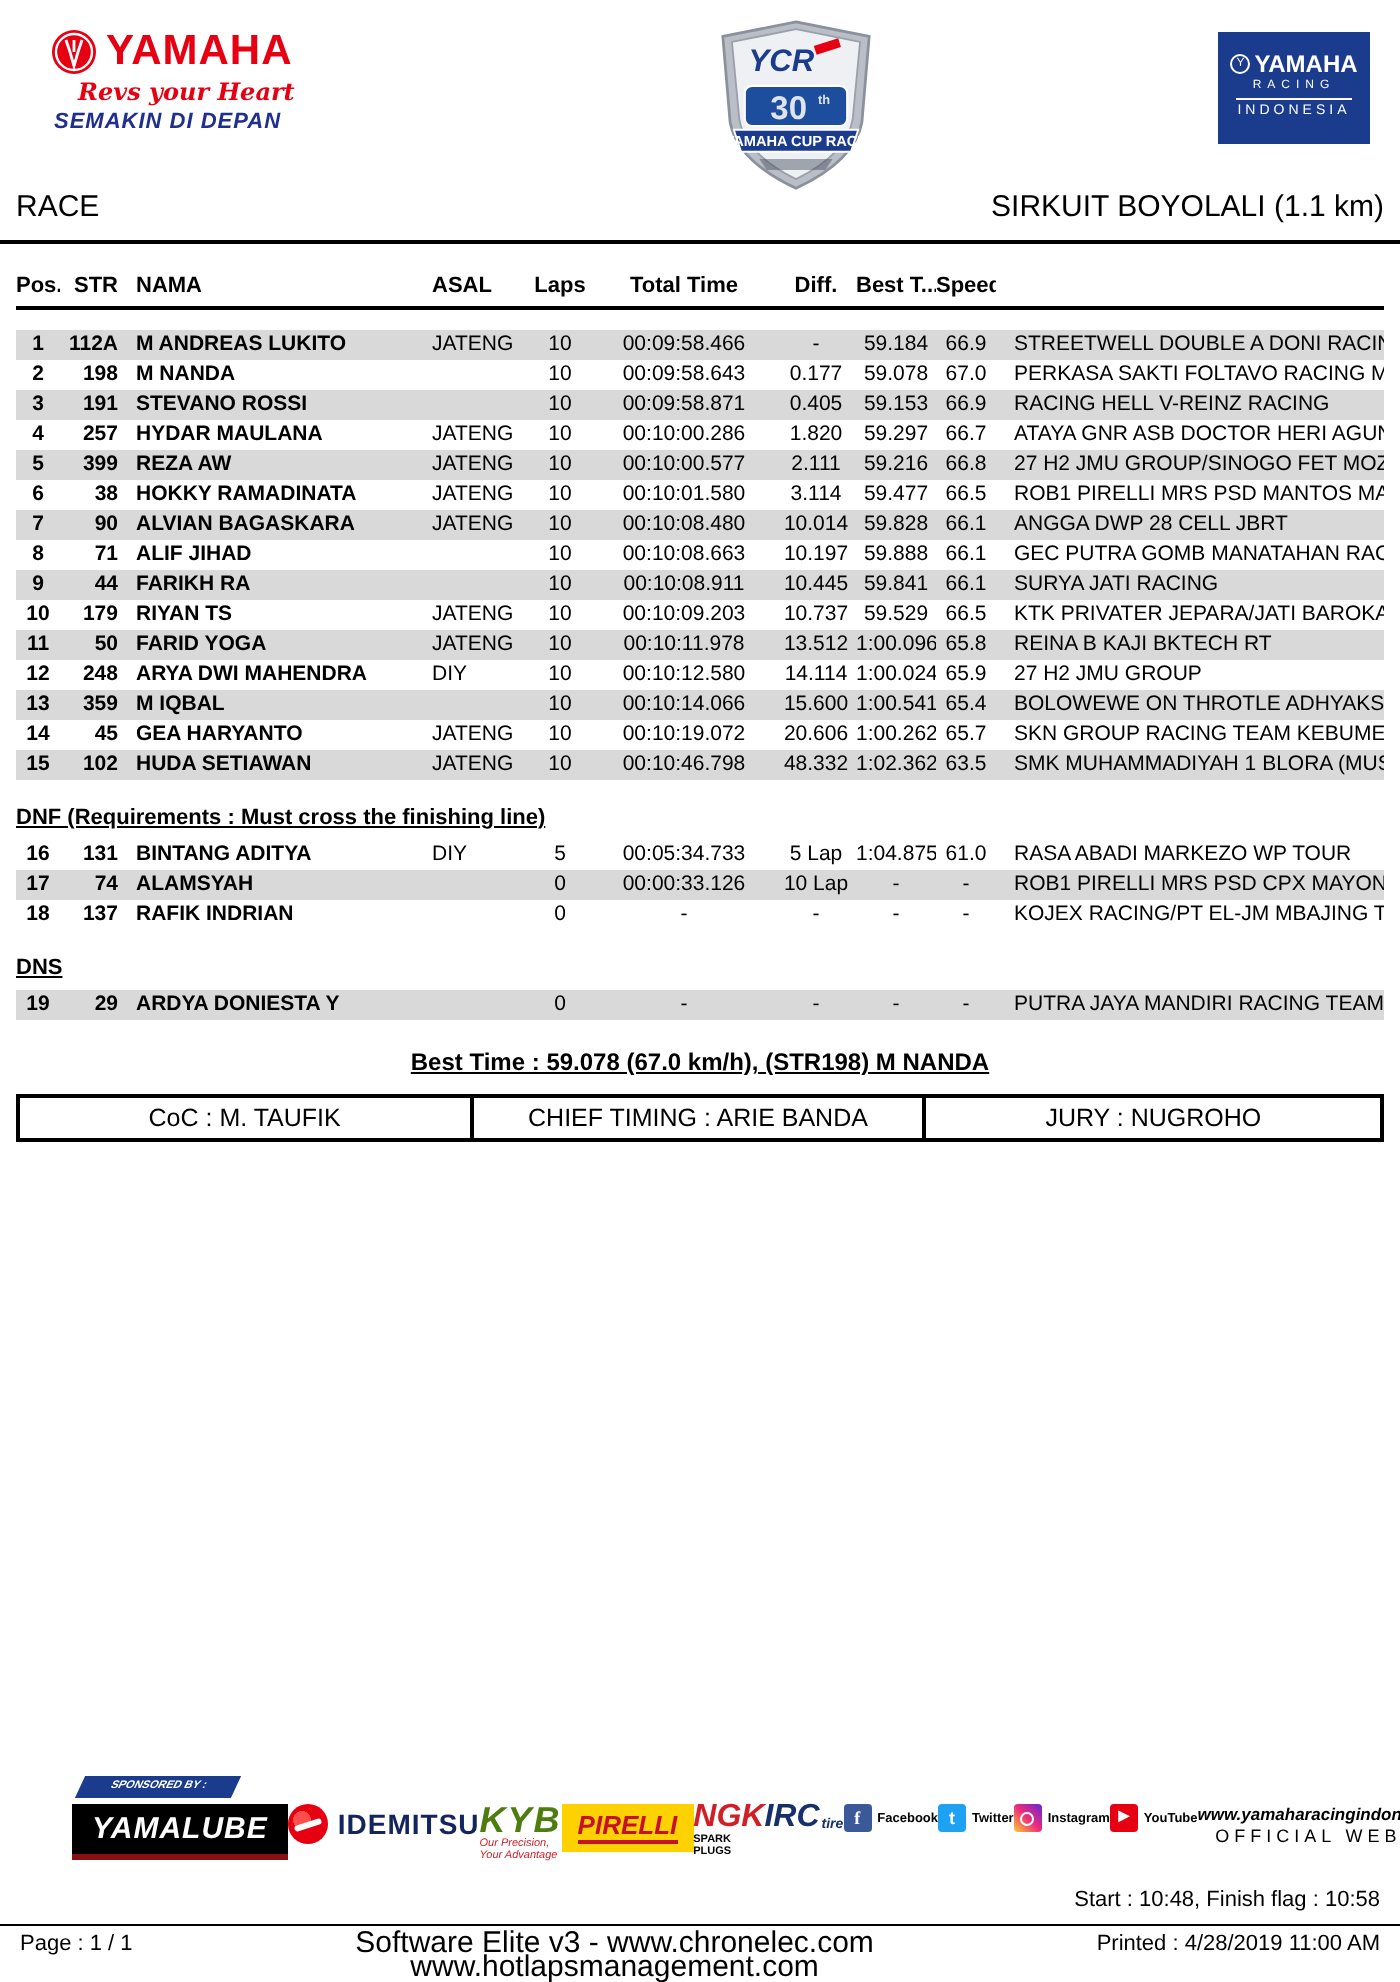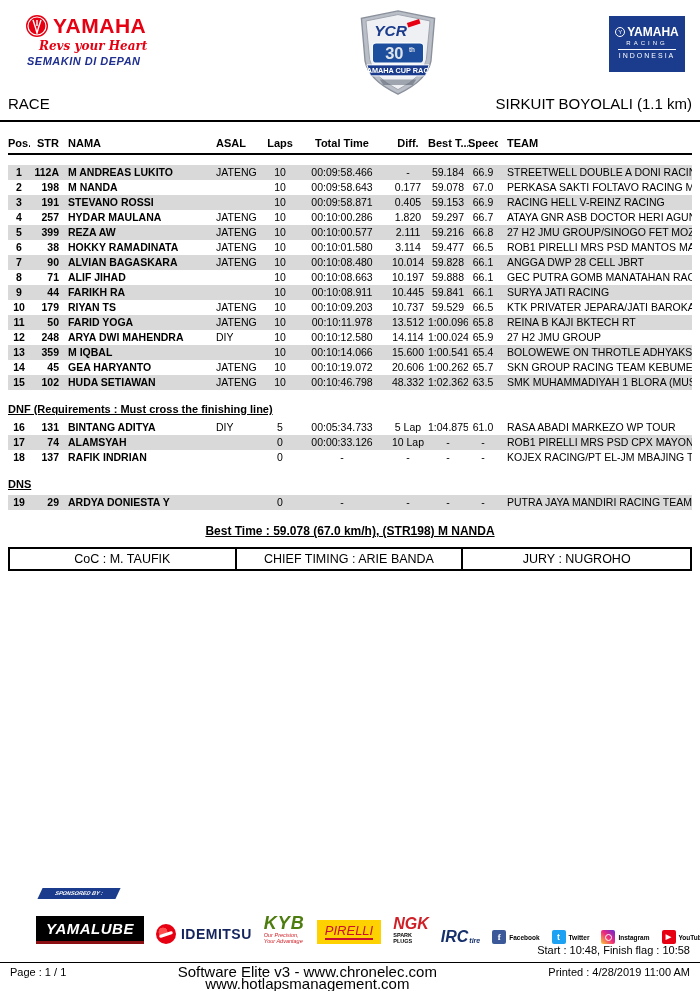--- a/index.html
+++ b/index.html
@@ -41,31 +41,31 @@
   .thead > div { font-weight:bold; }
   .section-label { font-size:11px; font-weight:bold; text-decoration:underline; margin:13px 0 3px 0; height:14px; }
   .best-time { text-align:center; font-size:12px; font-weight:bold; text-decoration:underline; margin-top:14px; }
   .officials { display:grid; grid-template-columns:1fr 1fr 1fr; border:2px solid #000; margin-top:9px; height:24px; }
   .officials > div { border-right:2px solid #000; text-align:center; font-size:12.5px; line-height:20px; }
   .officials > div:last-child { border-right:none; }
   
   .sponsors { position:absolute; left:8px; right:8px; top:884px; height:66px; }
   .ribbon { position:absolute; left:32px; top:4px; width:78px; height:11px; background:#1b3c8c; transform:skewX(-25deg); color:#fff; font-size:5.5px; line-height:11px; text-align:center; font-weight:bold; }
   .ribbon:after{ content:""; }
-  .sponsor-row { position:absolute; top:18px; left:0; right:0; height:42px; display:flex; align-items:flex-end; justify-content:space-between; padding:0 20px 0 28px;gap:12px; }
+  .sponsor-row { position:absolute; top:18px; left:0; right:0; height:42px; display:flex; align-items:flex-start; justify-content:space-between; padding:0 20px 0 28px; }
   .sp { display:flex; flex-direction:column; align-items:center; justify-content:center; }
   .yamalube-box { background:#000; color:#fff; font-weight:bold; font-style:italic; font-size:15px; padding:4px 10px; border-bottom:3px solid #8a0e12; letter-spacing:0.5px; }
   .idemitsu-wrap { flex-direction:row; gap:5px; }
   .idemitsu-mark { width:20px; height:20px; border-radius:50%; background:radial-gradient(circle at 35% 40%, #ff4d4d 0 25%, #e60012 26%); position:relative; }
   .idemitsu-mark:after { content:""; position:absolute; left:3px; top:9px; width:14px; height:3px; background:#fff; border-radius:2px; transform:rotate(-18deg); }
   .idemitsu-text { color:#14245c; font-weight:bold; font-size:14px; letter-spacing:0.5px; }
   .kyb-text { color:#4d7c0f; font-weight:bold; font-style:italic; font-size:18px; letter-spacing:1px; line-height:16px; }
   .kyb-sub { color:#d02027; font-size:5.5px; font-style:italic; margin-top:1px; }
   .pirelli-box { background:#fed100; padding:3px 8px 4px 8px; }
-  .pirelli-text { color:#c8102e; font-weight:normal; font-style:italic; font-size:13px; border-bottom:2px solid #c8102e; }
+  .pirelli-text { color:#c8102e; font-weight:bold; font-style:italic; font-size:13px; border-bottom:2px solid #c8102e; }
   .ngk-text { color:#d02027; font-weight:bold; font-style:italic; font-size:16px; line-height:14px; }
   .ngk-sub { font-size:5.5px; font-weight:bold; margin-top:1px; }
   .irc-wrap { flex-direction:row; align-items:flex-end; gap:1px; }
   .irc-text { color:#16306b; font-weight:bold; font-style:italic; font-size:16px; line-height:14px; }
   .irc-sub { color:#16306b; font-size:7px; font-style:italic; font-weight:bold; }
   .social { flex-direction:row; gap:3px; align-items:center; }
   .s-icon { width:14px; height:14px; border-radius:2px; color:#fff; font-size:9px; font-weight:bold; text-align:center; line-height:14px; }
   .s-label { font-size:6.5px; font-weight:bold; }
   .fb { background:#3b5998; font-family:"Liberation Serif", serif; }
   .tw { background:#1da1f2; }
@@ -139,21 +139,20 @@
     <div id="thead" class="row thead">
         <div class="col-pos">Pos.</div>
         <div class="col-str">STR</div>
         <div class="col-nama">NAMA</div>
         <div class="col-asal">ASAL</div>
         <div class="col-laps">Laps</div>
         <div class="col-total">Total Time</div>
         <div class="col-diff">Diff.</div>
         <div class="col-best">Best T...</div>
         <div class="col-speed">Speed</div>
-        <div class="col-team">TEAM</div>
       </div>
     <div id="rows-main">
         <div class="row shade">
           <div class="col-pos">1</div>
           <div class="col-str">112A</div>
           <div class="col-nama">M ANDREAS LUKITO</div>
           <div class="col-asal">JATENG</div>
           <div class="col-laps">10</div>
           <div class="col-total">00:09:58.466</div>
           <div class="col-diff">-</div>

